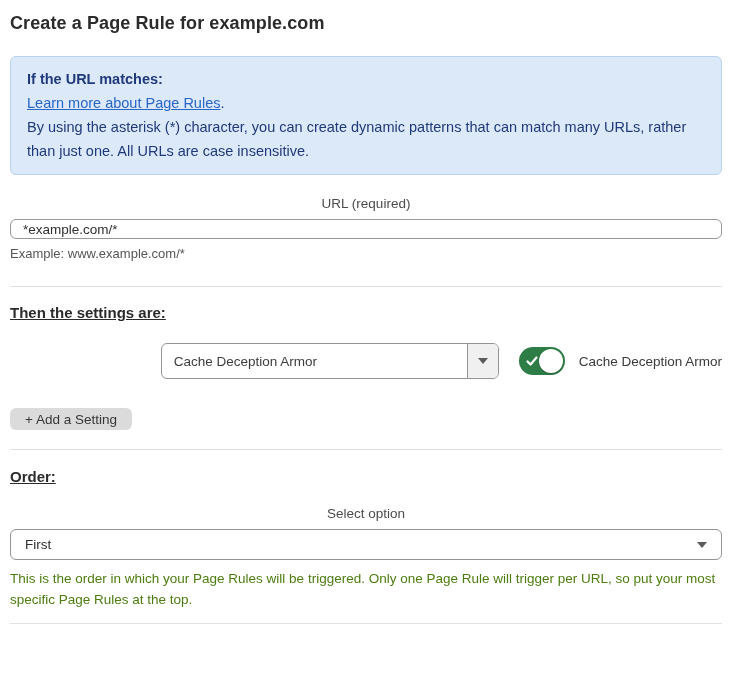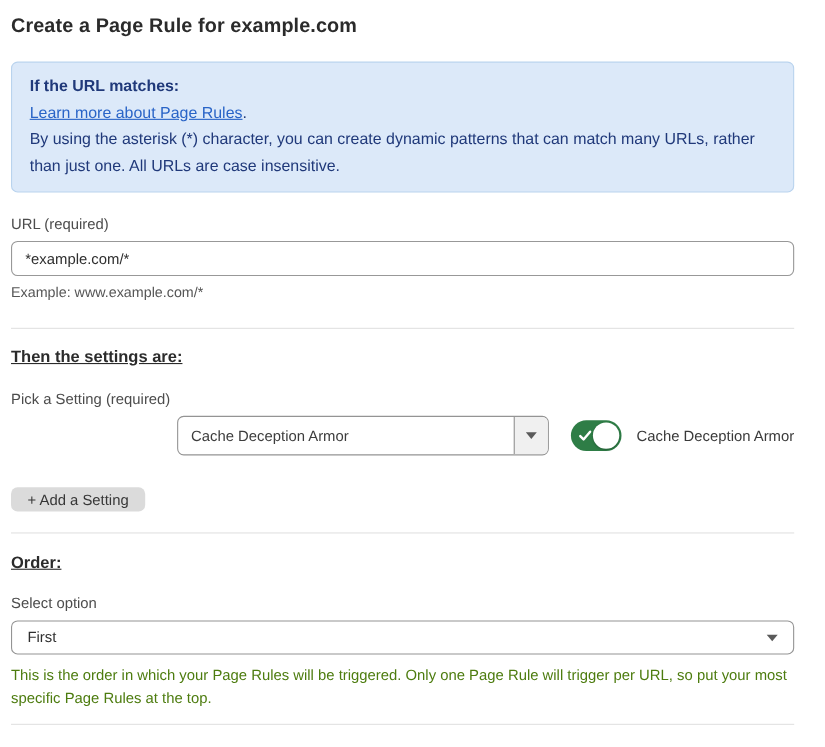--- a/index.html
+++ b/index.html
@@ -26,24 +26,24 @@
     color: #20397a;
     font-size: 14.5px;
     line-height: 24px;
     margin-bottom: 21px;
   }
   .callout .info-heading { font-weight: bold; }
   .callout a {
     color: #2964c7; text-decoration: underline; cursor: pointer;
   }
 
-  .field-label { font-size: 13.5px; color: #4c4c4c; margin-bottom: 8px; }
+  .field-label { font-size: 13.5px; color: #4c4c4c; margin-bottom: 8px; text-align: center; }
 
   .text-input {
-    width: 100%; height: 32px;
+    width: 100%; height: 20px;
     border: 1px solid #989898; border-radius: 6px;
     padding: 0 12px; font-size: 13.5px; color: #2f2f2f;
     font-family: "Liberation Sans", sans-serif;
     background: #fff; outline: none;
   }
   .helper { font-size: 13px; color: #565656; margin-top: 7px; }
 
   .divider { border: none; border-top: 1px solid #e2e2e2; margin: 25px 0 0 0; }
 
   .section-heading { font-size: 15px; font-weight: bold; color: #2b2b2b; text-decoration: underline; }
@@ -128,21 +128,20 @@
   <div class="field-label">URL (required)</div>
   <input class="text-input" type="text" value="*example.com/*" style="">
   <div class="helper">Example: www.example.com/*</div>
 
   <hr class="divider">
 
   <div class="settings-heading-wrap">
     <div class="section-heading">Then the settings are:</div>
   </div>
 
-  <div class="field-label">Pick a Setting (required)</div>
 
   <div class="setting-row">
     <div class="combo">
       <div class="combo-value">Cache Deception Armor</div>
       <div class="combo-arrow">
         <span class="arrow-glyph"></span>
       </div>
     </div>
 
     <div class="toggle">

